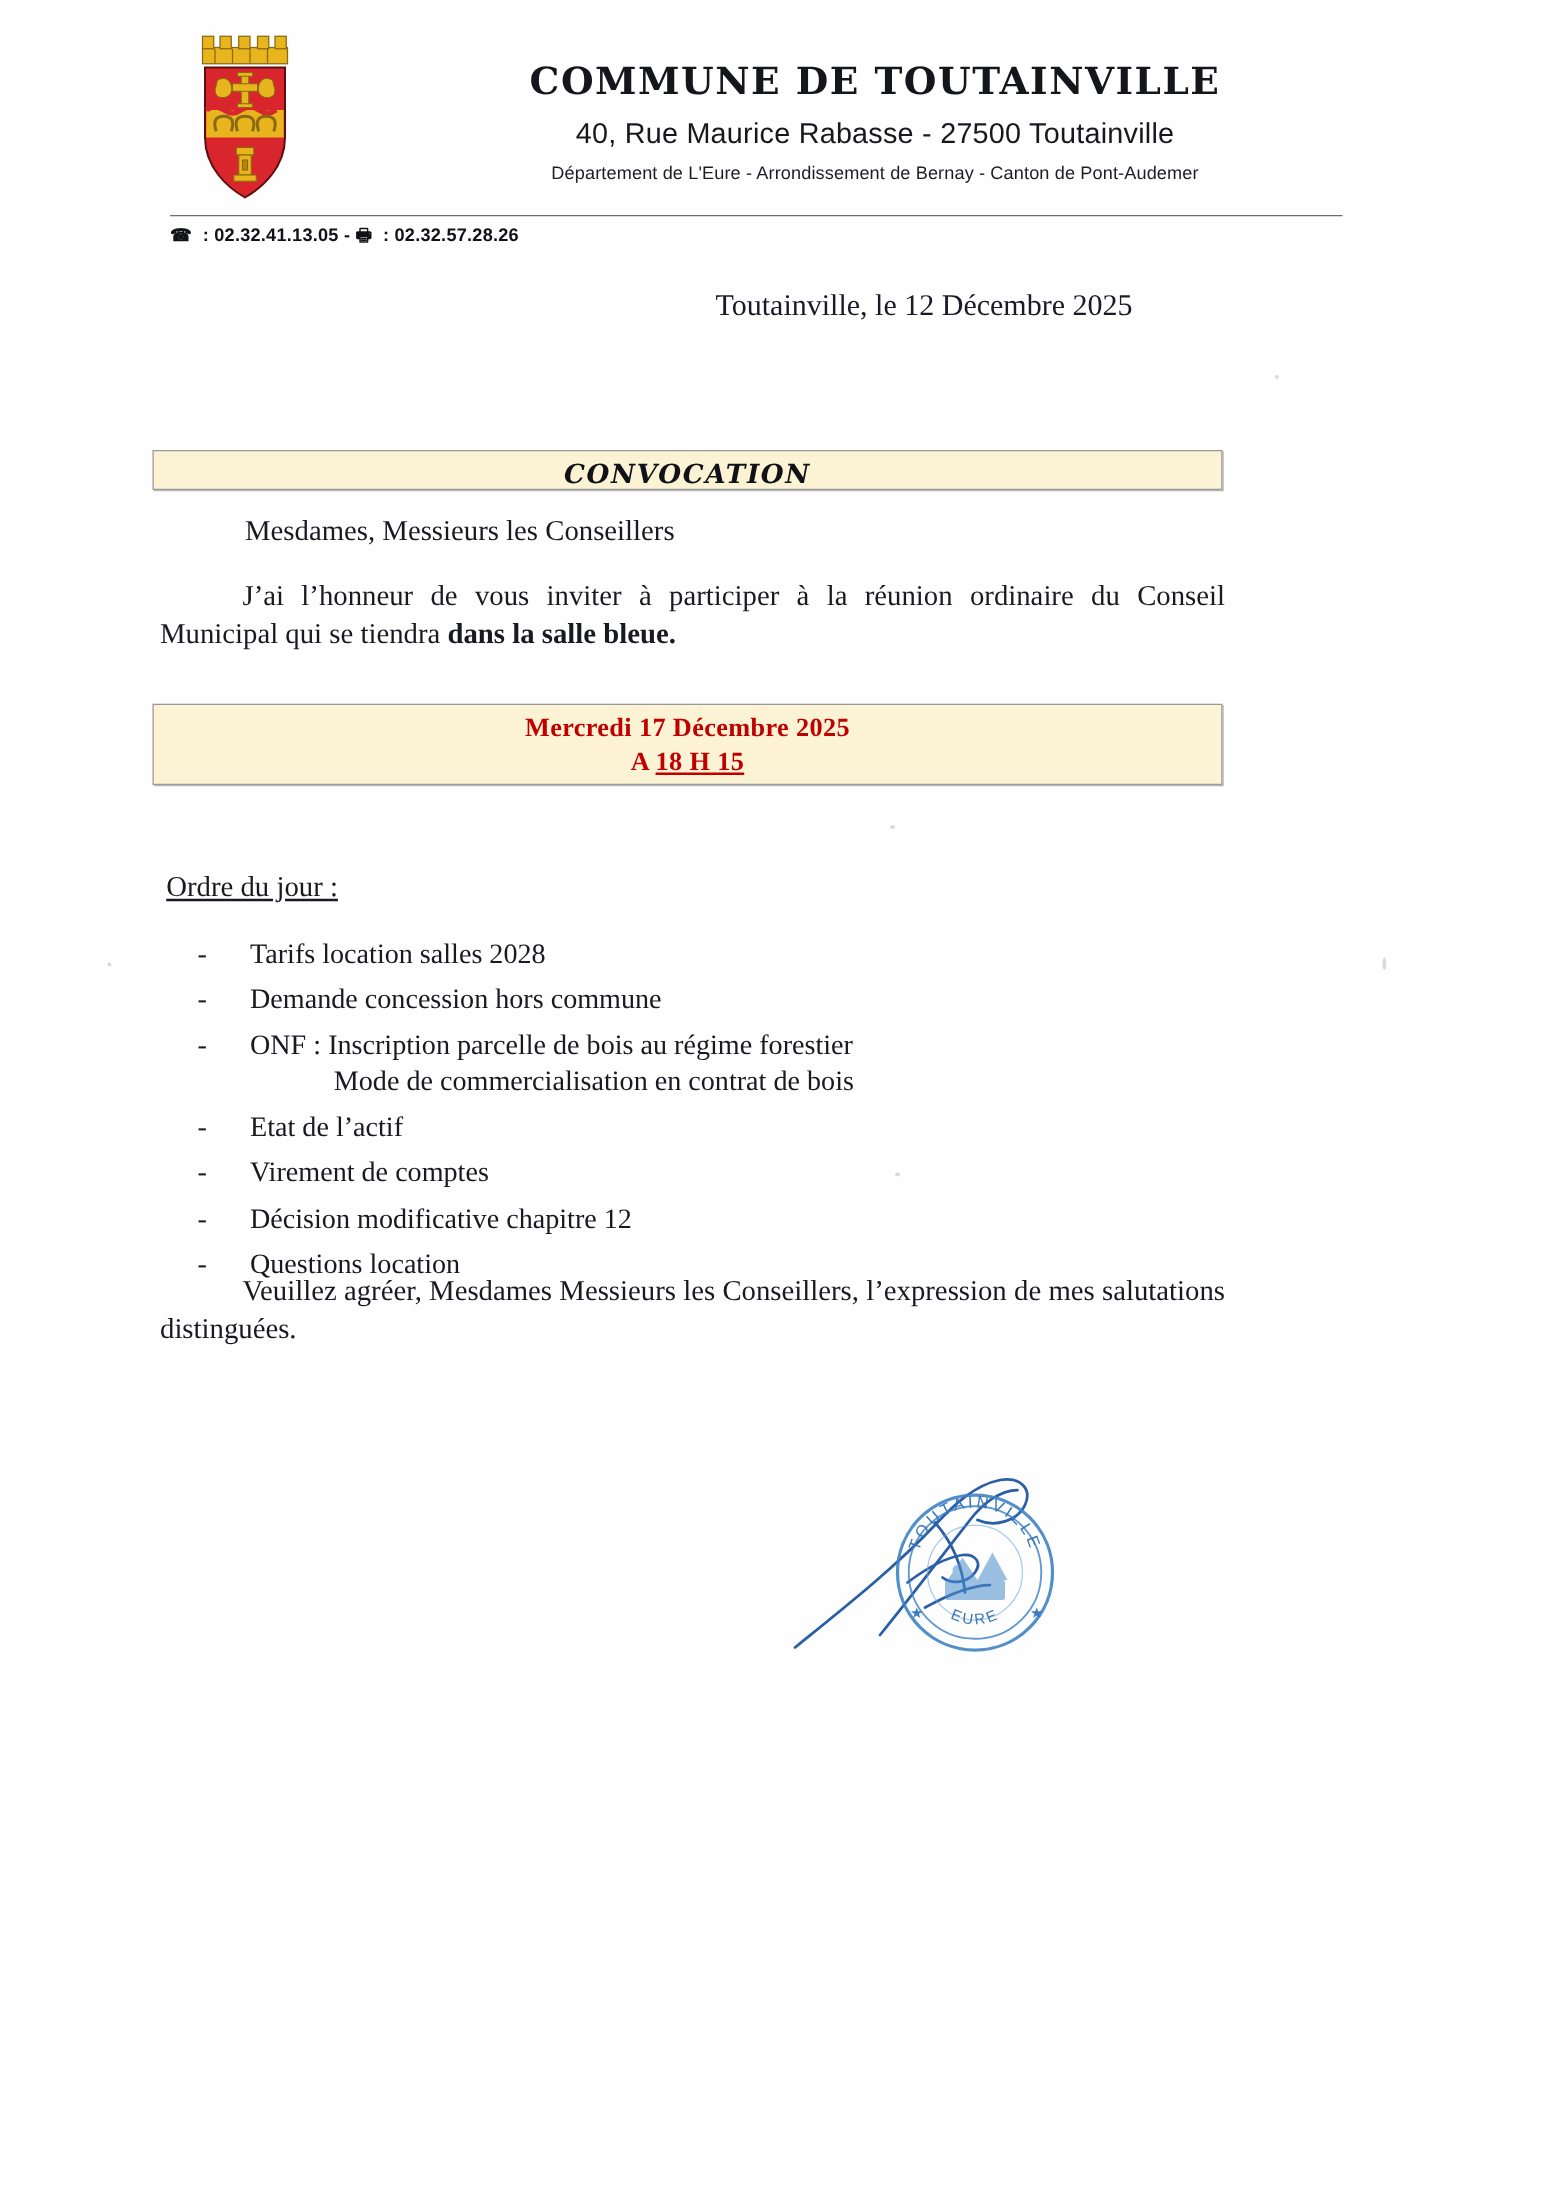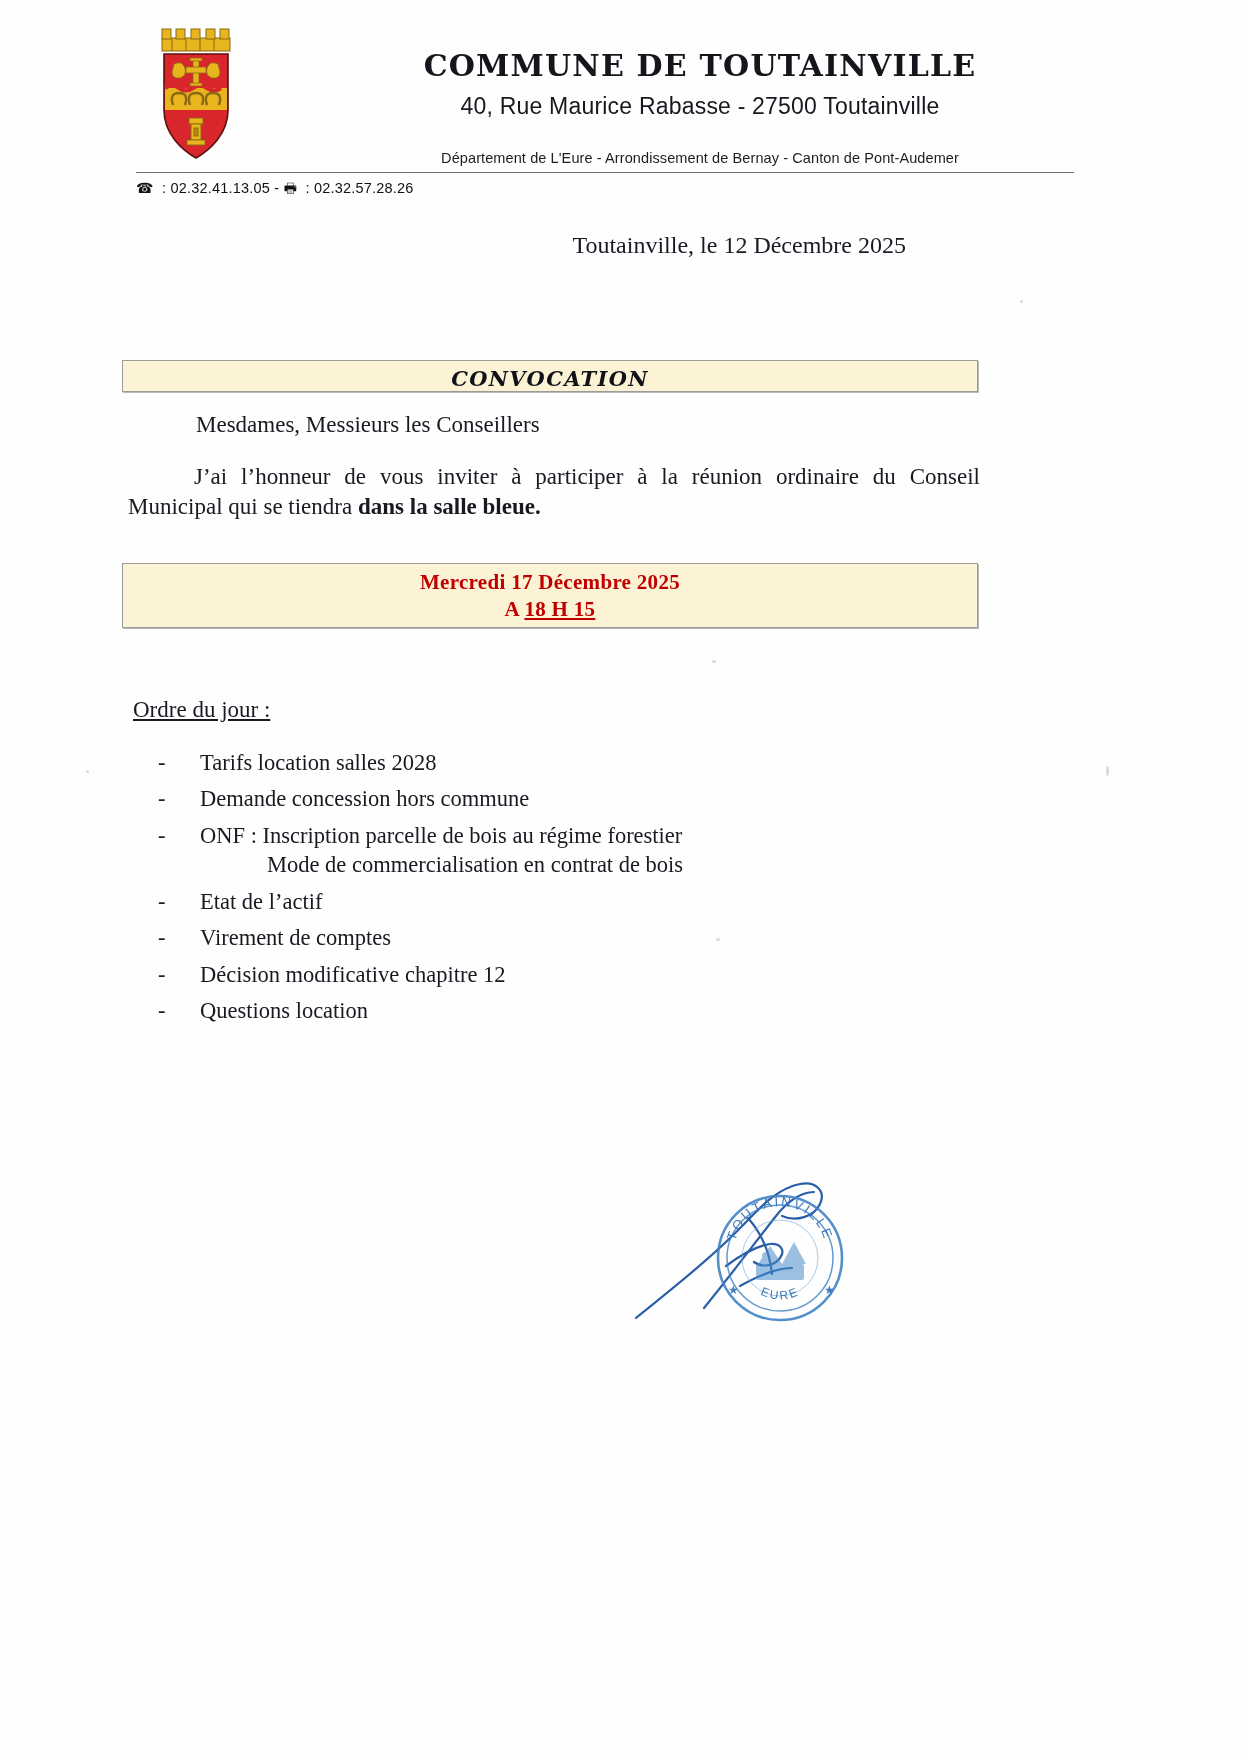--- a/index.html
+++ b/index.html
@@ -56,38 +56,38 @@
     font-family: "Liberation Sans", sans-serif;
     font-size: 23px;
     color: #17171e;
     margin-top: 10px;
     letter-spacing: .2px;
   }
   .org-sub {
     font-family: "Liberation Sans", sans-serif;
     font-size: 14.5px;
     color: #1d1d24;
-    margin-top: 30px;
+    margin-top: 11px;
     letter-spacing: .1px;
   }
 
   .rule {
     position: absolute;
     left: 136px;
     top: 172px;
     width: 938px;
     height: 1px;
     background: #6d6d74;
   }
   .contact-line {
     position: absolute;
     left: 136px;
     top: 178px;
     font-family: "Liberation Sans", sans-serif;
-    font-weight: normal;
+    font-weight: bold;
     font-size: 14.5px;
     color: #111118;
     letter-spacing: .2px;
     white-space: nowrap;
   }
   .contact-line .gi { font-size: 14px; }
 
   
   .dateline {
     position: absolute;
@@ -365,20 +365,21 @@
     <li>
       <span class="dash">-</span>
       <span class="lbl">Décision modificative chapitre 12</span>
     </li>
     <li>
       <span class="dash">-</span>
       <span class="lbl">Questions location</span>
     </li>
   </ul>
 
+  <div class="closing">Veuillez agréer, Mesdames Messieurs les Conseillers, l’expression de mes salutations distinguées.</div>
 
 
   <div class="stamp-area">
     <svg viewBox="0 0 260 185" width="260" height="185" aria-hidden="true">
 
       <g fill="none" stroke="#2a5fa8" stroke-width="2.2" stroke-linecap="round">
         <path d="M6 160 C48 126 86 96 118 62 C134 45 150 30 170 26 C186 23 196 33 190 46 C184 59 166 64 152 58"></path>
         <path d="M74 150 C100 118 124 86 146 58 C156 45 170 34 184 34"></path>
         <path d="M96 108 C112 96 126 88 140 86 C150 85 156 92 150 100 C144 108 132 110 124 104"></path>
         <path d="M110 128 C128 118 146 110 162 110"></path>

